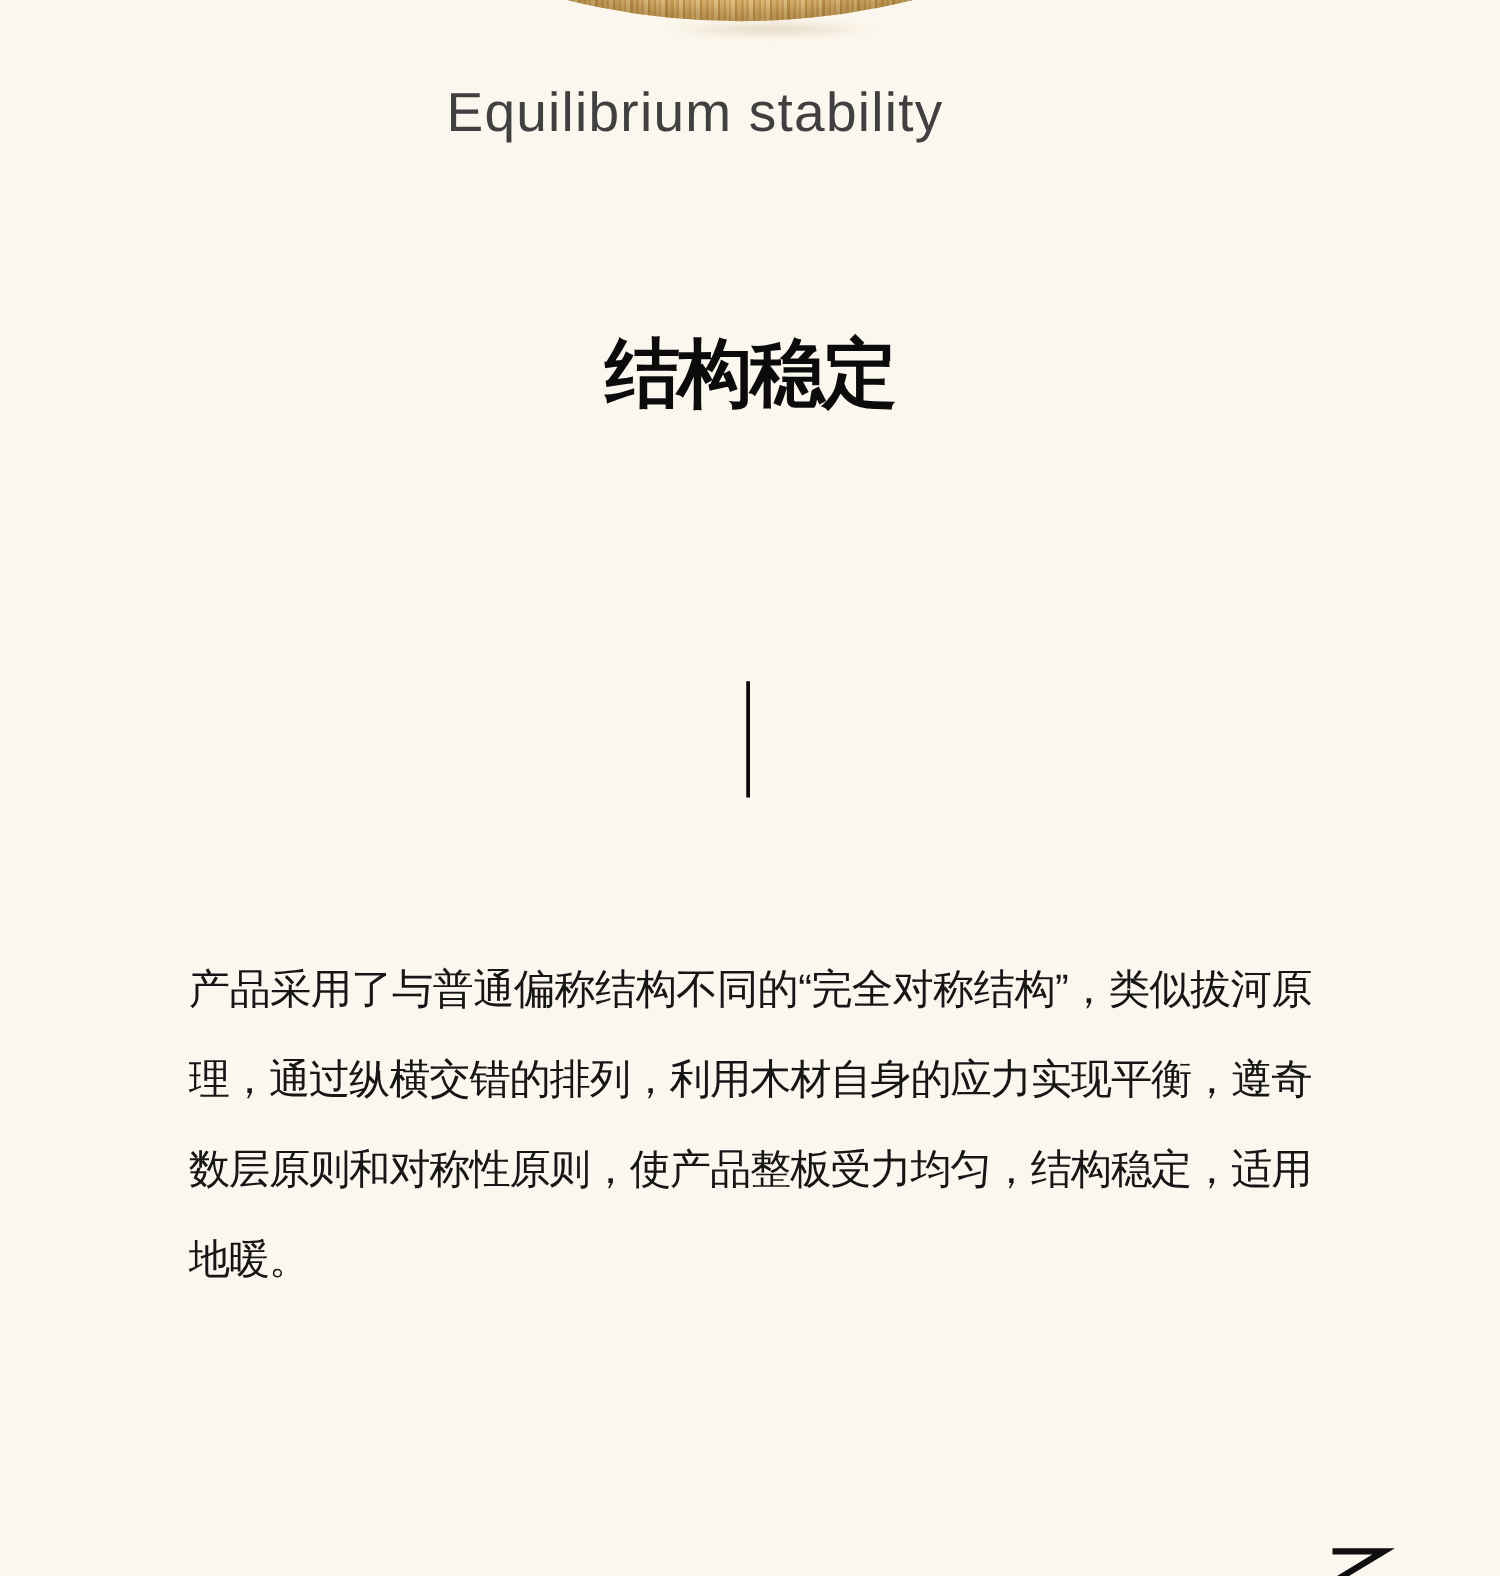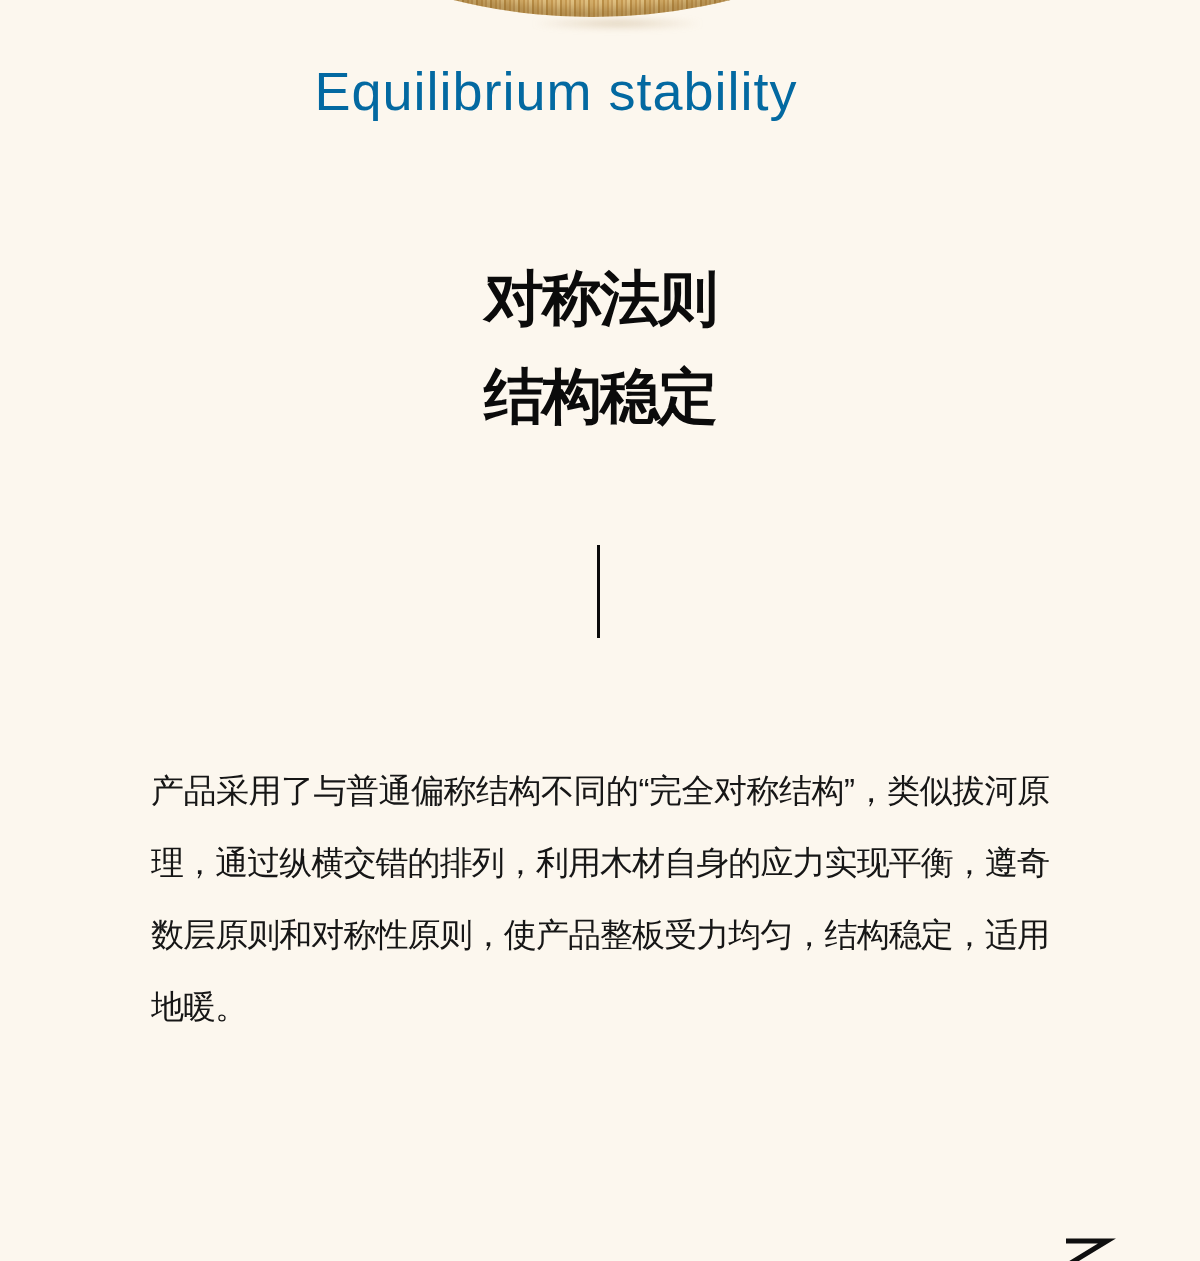--- a/index.html
+++ b/index.html
@@ -43,25 +43,25 @@
     background: radial-gradient(ellipse at center, rgba(185, 155, 110, 0.40) 0%, rgba(185, 155, 110, 0.0) 70%);
     filter: blur(3px);
   }
 
   .subtitle-en {
     position: absolute;
     left: 0;
     top: 64px;
     width: 1112px;
     text-align: center;
-    font-size: 54px;
+    font-size: 44px;
     font-weight: 400;
     letter-spacing: 1px;
     line-height: 54px;
-    color: #0369a1;
+    color: #404040;
   }
 
   .heading-cn {
     position: absolute;
     left: 0;
     top: 250px;
     width: 1200px;
     text-align: center;
     font-weight: 700;
     font-size: 60px;
@@ -103,21 +103,20 @@
 <body>
 
 <div class="page">
 
   <div class="wood-disc"></div>
   <div class="disc-shadow"></div>
 
   <div class="subtitle-en">Equilibrium stability</div>
 
   <div class="heading-cn">
-    <div>对称法则</div>
     <div>结构稳定</div>
   </div>
 
   <div class="divider"></div>
 
   <p class="description">产品采用了与普通偏称结构不同的“完全对称结构”，类似拔河原理，通过纵横交错的排列，利用木材自身的应力实现平衡，遵奇数层原则和对称性原则，使产品整板受力均匀，结构稳定，适用地暖。</p>
 
   <svg class="corner-glyph" viewBox="0 0 72 33">
     <polyline points="18,13 59,13 8,44" fill="none" stroke="#0f0f0f" stroke-width="5"></polyline>
   </svg>

